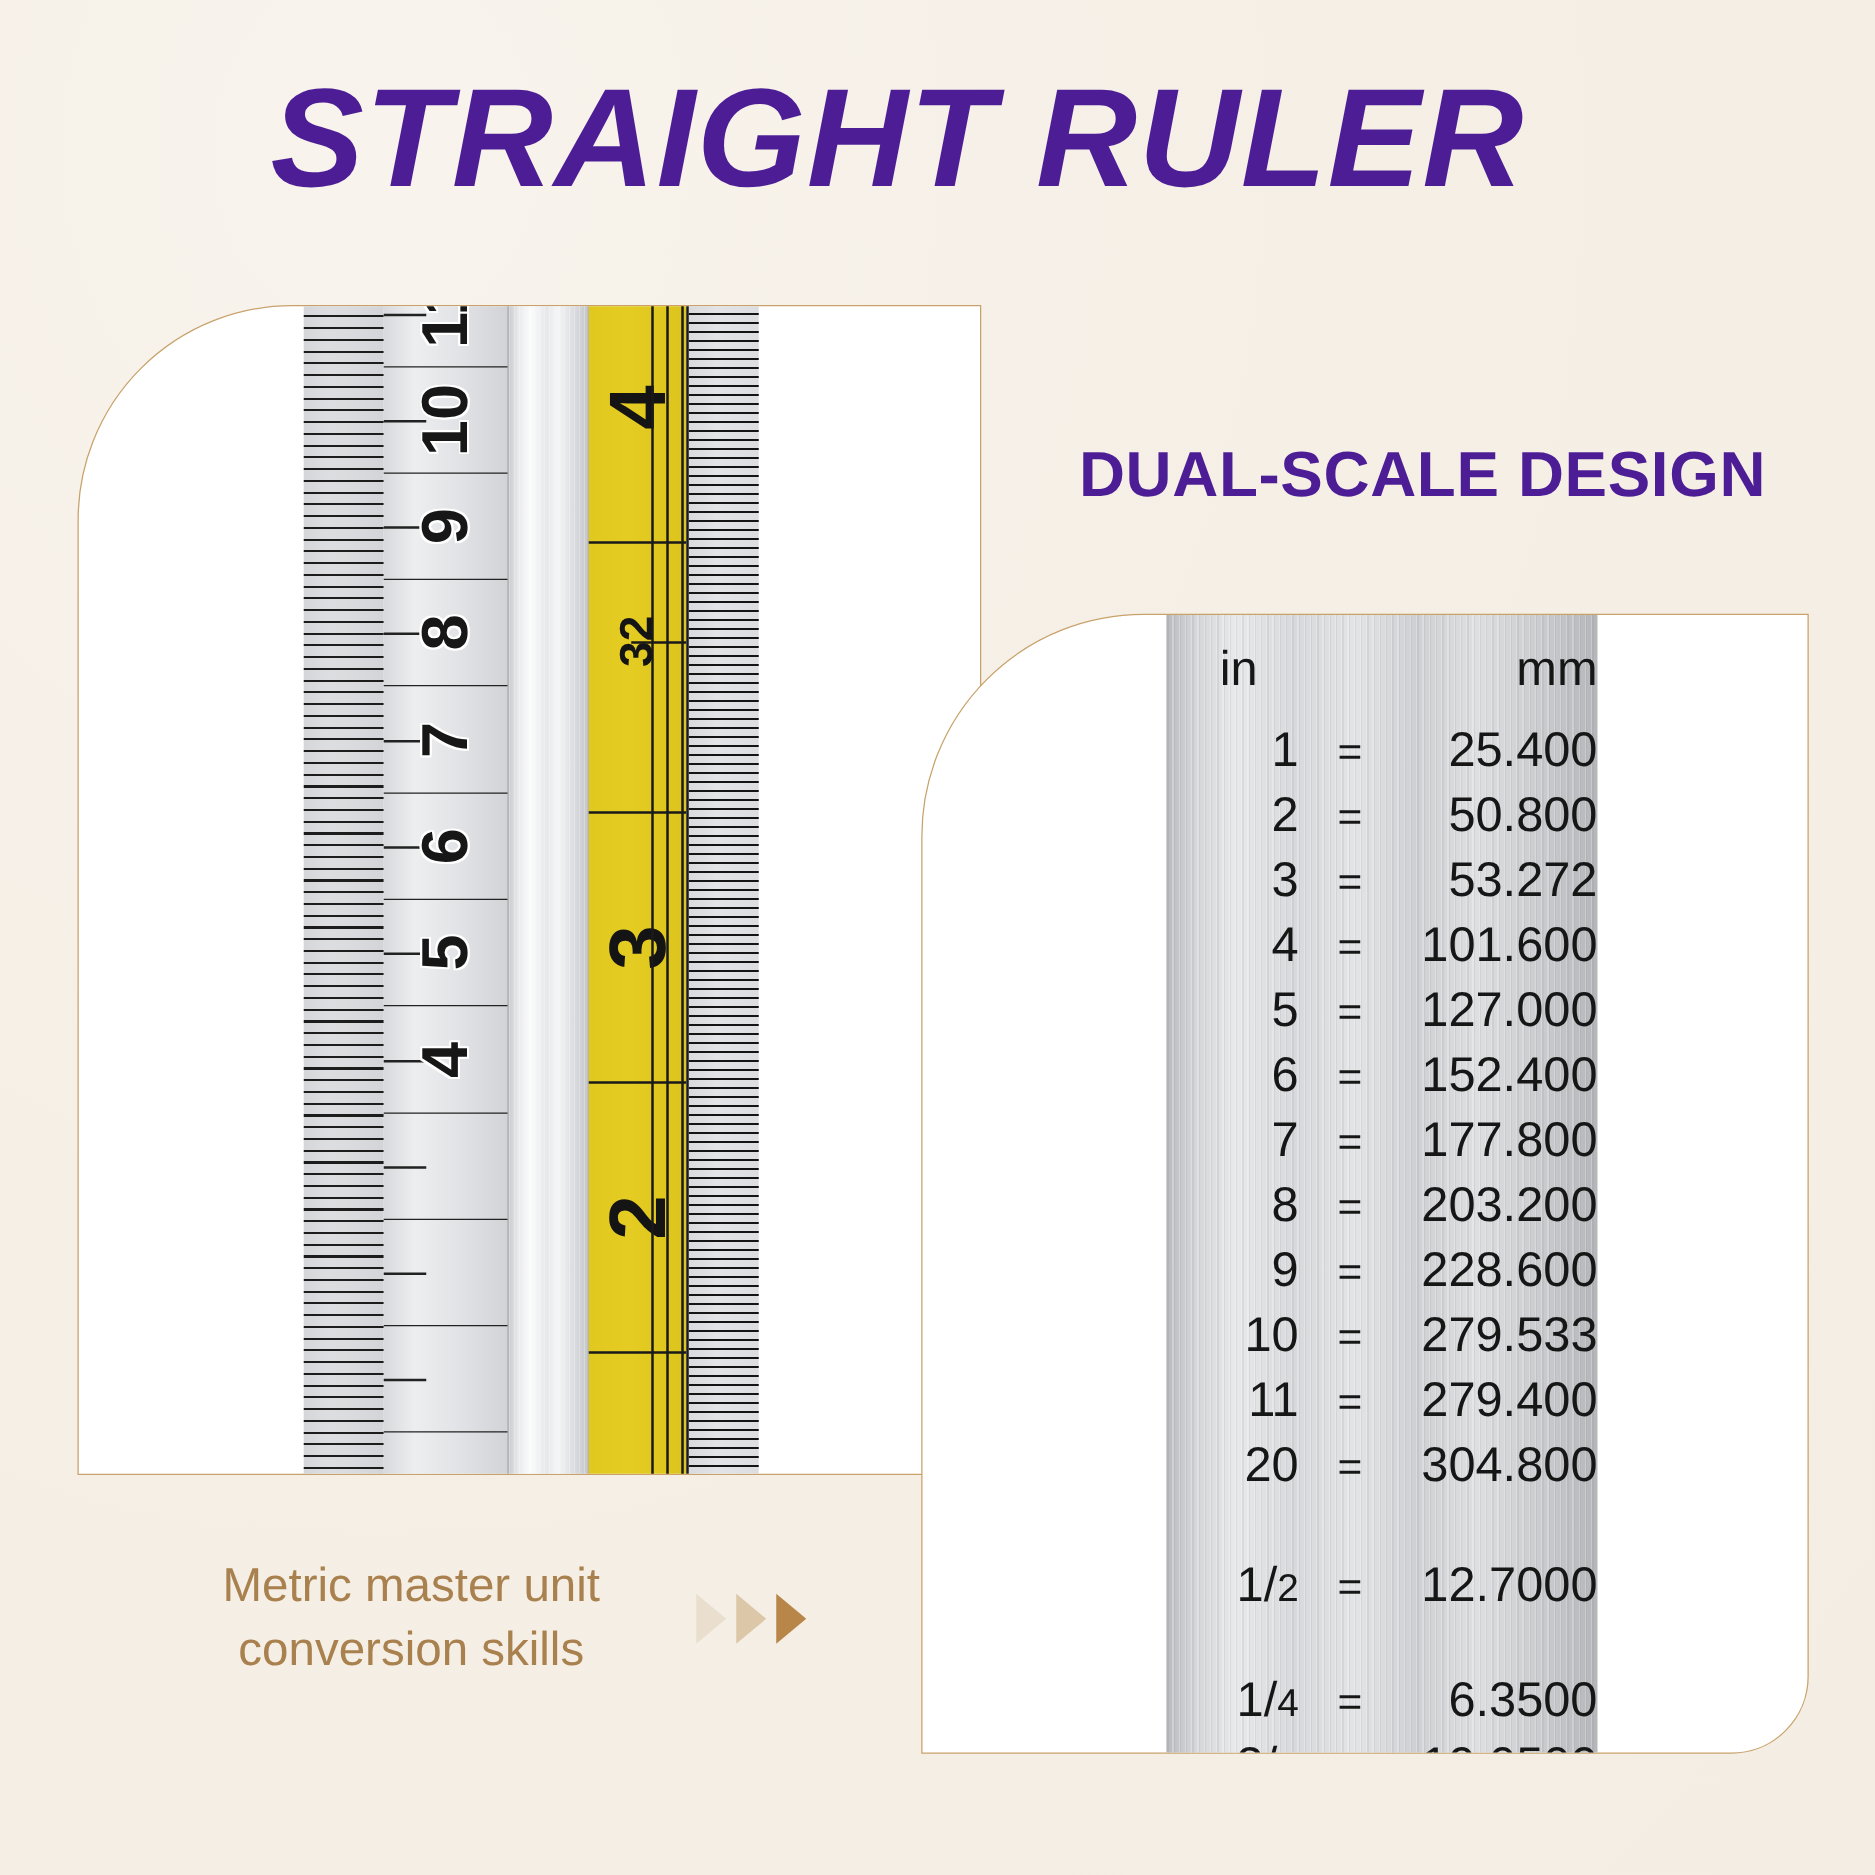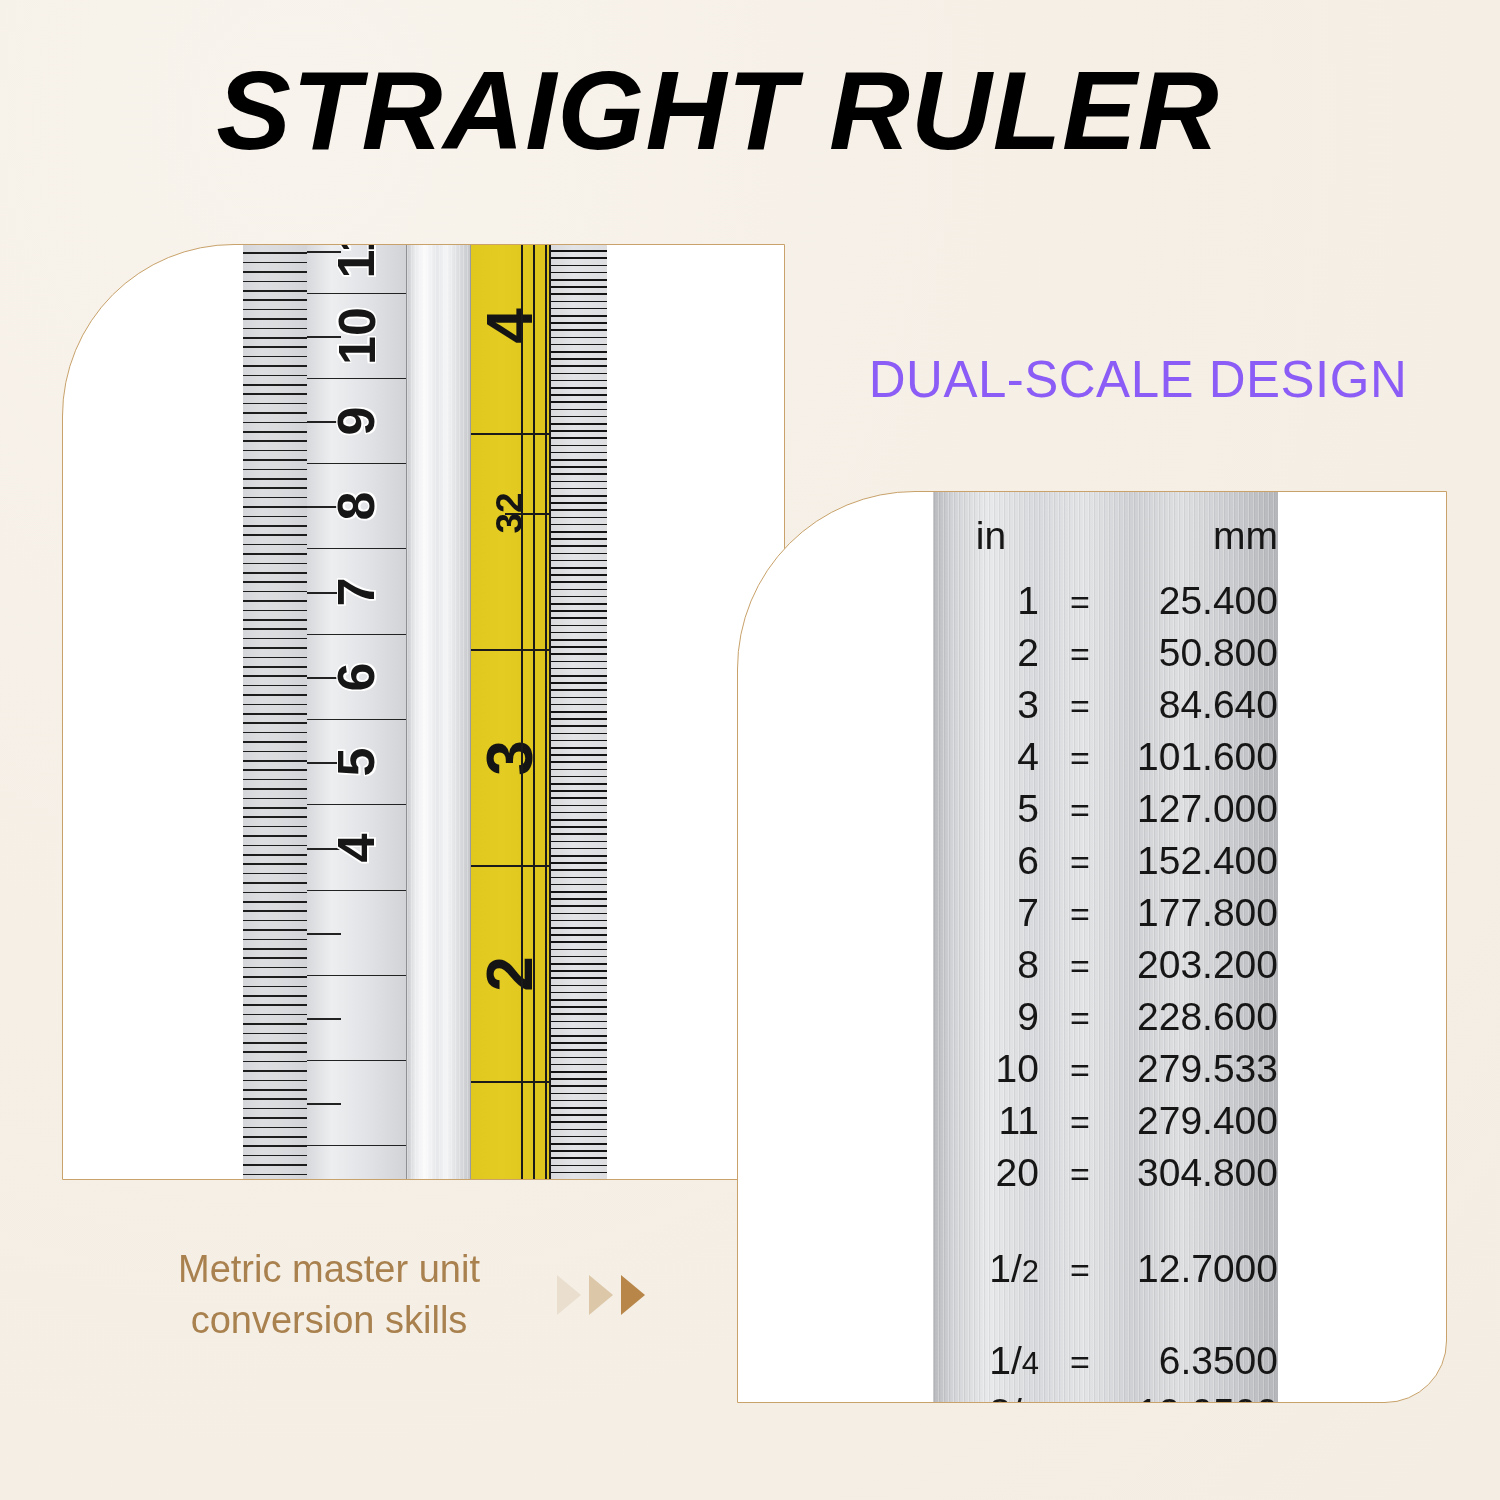--- a/index.html
+++ b/index.html
@@ -17,21 +17,21 @@
   }
 
   
   .title{
     position:absolute; left:0; top:52px; width:1436px;
     text-align:center;
     font-size:112px;
     font-weight:bold;
     font-style:italic;
     letter-spacing:1px;
-    color:#000000;
+    color:#4c1d95;
     white-space:nowrap;
     line-height:1.05;
   }
 
   
   .panel{
     position:absolute;
     background:#ffffff;
     border:1.6px solid #c8a26a;
     overflow:hidden;
@@ -187,21 +187,21 @@
   .c-mm{width:167px;text-align:right;}
   .gap-lg{height:44px;}
   .gap-sm{height:40px;}
   .frac{display:inline-block;}
   .frac .num{font-size:39px;}
   .frac .sl{font-size:39px;}
   .frac .den{font-size:31px;}
 
   
   .feat-head{
-    color:#8b5cf6;font-weight:normal;
+    color:#4c1d95;font-weight:bold;
     font-family:"Liberation Sans",sans-serif;
     white-space:nowrap;
   }
   .feat-sub{
     color:#a9814e;
     font-family:"Liberation Sans",sans-serif;
     white-space:nowrap;
   }
   .blk-dual{position:absolute;left:818px;top:350px;width:640px;text-align:center;}
   .blk-dual .feat-head{font-size:51px;letter-spacing:.5px;}
@@ -312,21 +312,21 @@
           <div class="c-mm">25.400</div>
         </div>
       <div class="row">
           <div class="c-in">2</div>
           <div class="c-eq">=</div>
           <div class="c-mm">50.800</div>
         </div>
       <div class="row">
           <div class="c-in">3</div>
           <div class="c-eq">=</div>
-          <div class="c-mm">84.640</div>
+          <div class="c-mm">53.272</div>
         </div>
       <div class="row">
           <div class="c-in">4</div>
           <div class="c-eq">=</div>
           <div class="c-mm">101.600</div>
         </div>
       <div class="row">
           <div class="c-in">5</div>
           <div class="c-eq">=</div>
           <div class="c-mm">127.000</div>

